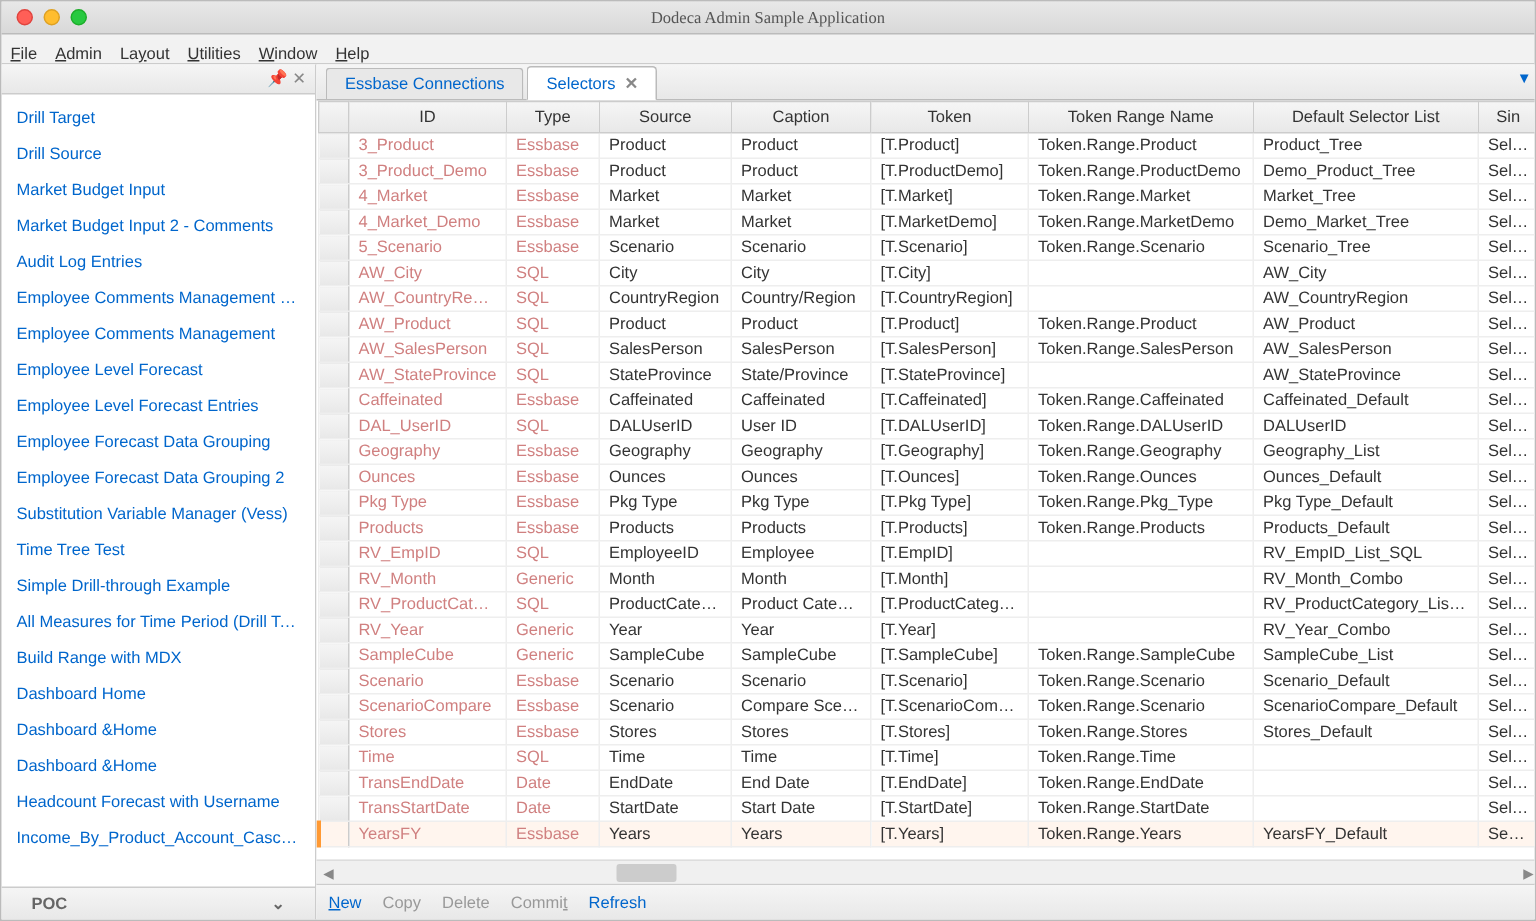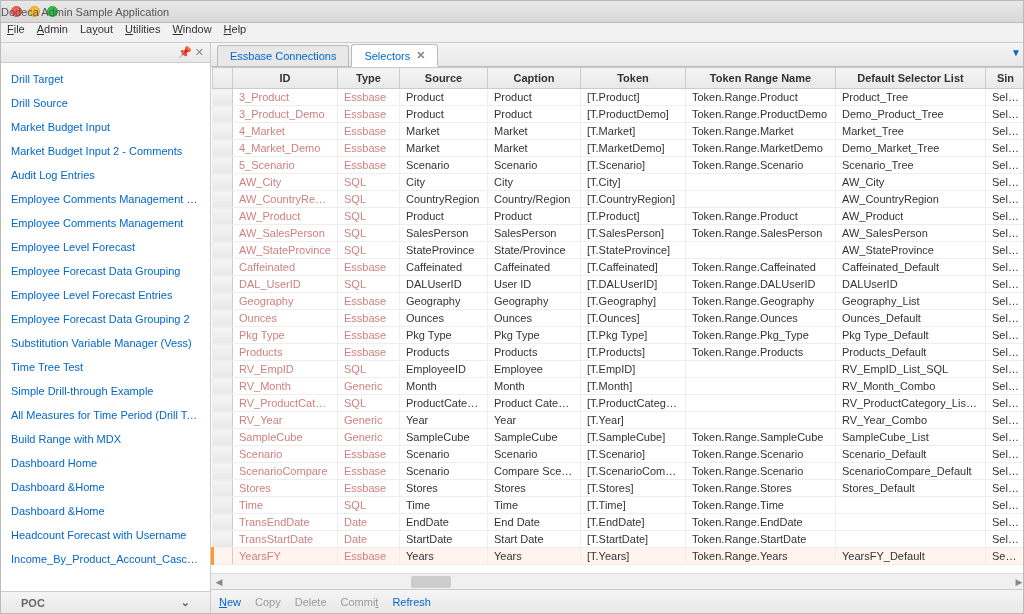--- a/index.html
+++ b/index.html
@@ -5,24 +5,24 @@
 * { box-sizing: border-box; margin: 0; padding: 0; font-family: Arial, sans-serif; font-size: 11px; }
 body { background: #f0f0f0; width: 1024px; height: 614px; overflow: hidden; border: 1px solid #bbb; }
 
 
 .titlebar { height: 22px; background: linear-gradient(#e8e8e8, #d8d8d8); border-bottom: 1px solid #bbb; display: flex; align-items: center; position: relative; }
 .traffic-lights { display: flex; gap: 7px; padding-left: 10px; }
 .tlight { width: 11px; height: 11px; border-radius: 50%; }
 .tl-red { background: #ff5f57; border: 1px solid #e0443e; }
 .tl-yellow { background: #ffbd2e; border: 1px solid #dea123; }
 .tl-green { background: #28c940; border: 1px solid #1dad2a; }
-.title-text { position: absolute; width: 100%; text-align: left; color: #555; pointer-events: none; }
-
-
-.menubar { height: 20px; background: #f2f2f2; border-bottom: 1px solid #ccc; display: flex; align-items: flex-start; padding: 0 6px; gap: 12px; }
+.title-text { position: absolute; width: 100%; text-align: center; color: #555; pointer-events: none; font-family: Liberation Serif, serif; }
+
+
+.menubar { height: 20px; background: #f2f2f2; border-bottom: 1px solid #ccc; display: flex; align-items: flex-end; padding: 0 6px; gap: 12px; }
 .menubar span { color: #333; cursor: default; }
 .menubar span u { text-decoration: underline; }
 
 
 .main { display: flex; height: calc(100% - 42px); }
 
 
 .sidebar { width: 210px; background: #fff; border-right: 1px solid #ccc; display: flex; flex-direction: column; }
 .sidebar-header { height: 20px; background: linear-gradient(#f5f5f5, #e8e8e8); border-bottom: 1px solid #ccc; display: flex; align-items: center; justify-content: flex-end; padding: 0 6px; font-size: 10px; color: #888; }
 .pin-icon { color: #888; cursor: pointer; }
@@ -36,21 +36,21 @@
 
 .tabs { height: 24px; background: linear-gradient(#f5f5f5, #e8e8e8); border-bottom: 1px solid #bbb; display: flex; align-items: flex-end; padding-left: 6px; gap: 2px; position: relative; }
 .tab { padding: 4px 12px; background: #e8e8e8; border: 1px solid #bbb; border-bottom: none; border-radius: 3px 3px 0 0; color: #0066cc; cursor: pointer; display: flex; align-items: center; gap: 6px; }
 .tab.active { background: #fff; border-bottom: 1px solid #fff; margin-bottom: -1px; }
 .tab-close { color: #888; font-weight: bold; font-size: 11px; cursor: pointer; }
 .tabs-dropdown { position: absolute; right: 6px; top: 4px; color: #0066cc; cursor: pointer; font-size: 10px; }
 
 
 .grid-wrap { flex: 1; overflow: auto; position: relative; }
 .grid { width: 100%; border-collapse: collapse; table-layout: fixed; }
-.grid th { background: linear-gradient(#f5f5f5, #e8e8e8); border: 1px solid #ccc; padding: 4px 6px; font-weight: bold; color: #333; text-align: left; position: sticky; top: 0; }
+.grid th { background: linear-gradient(#f5f5f5, #e8e8e8); border: 1px solid #ccc; padding: 4px 6px; font-weight: normal; color: #333; text-align: left; position: sticky; top: 0; }
 .grid th.row-handle { width: 20px; }
 .grid td { border: 1px solid #eee; padding: 2px 6px; color: #333; white-space: nowrap; overflow: hidden; text-overflow: ellipsis; }
 .grid td.row-handle { background: linear-gradient(#f5f5f5, #e8e8e8); border-right: 1px solid #ccc; }
 .grid td.id-cell { color: #d08080; }
 .grid td.type-cell { color: #d08080; }
 .grid tr.highlighted td { background: #fff5ee; }
 .highlight-frame td:first-child { border-left: 3px solid #ff9933; }
 .highlight-frame td:last-child { border-right: 3px solid #ff9933; }
 
 
@@ -106,22 +106,22 @@
     </div>
     <div class="nav-list" id="nav-list">
         <div class="nav-item">Drill Target</div>
         <div class="nav-item">Drill Source</div>
         <div class="nav-item">Market Budget Input</div>
         <div class="nav-item">Market Budget Input 2 - Comments</div>
         <div class="nav-item">Audit Log Entries</div>
         <div class="nav-item">Employee  Comments  Management  (Ess...</div>
         <div class="nav-item">Employee Comments Management</div>
         <div class="nav-item">Employee Level Forecast</div>
+        <div class="nav-item">Employee Level Forecast Entries</div>
         <div class="nav-item">Employee Forecast Data Grouping</div>
-        <div class="nav-item">Employee Level Forecast Entries</div>
         <div class="nav-item">Employee Forecast Data Grouping 2</div>
         <div class="nav-item">Substitution Variable Manager (Vess)</div>
         <div class="nav-item">Time Tree Test</div>
         <div class="nav-item">Simple Drill-through Example</div>
         <div class="nav-item">All Measures for Time Period (Drill Targ...</div>
         <div class="nav-item">Build Range with MDX</div>
         <div class="nav-item">Dashboard Home</div>
         <div class="nav-item">Dashboard &amp;Home</div>
         <div class="nav-item">Dashboard &amp;Home</div>
         <div class="nav-item">Headcount Forecast with Username</div>

